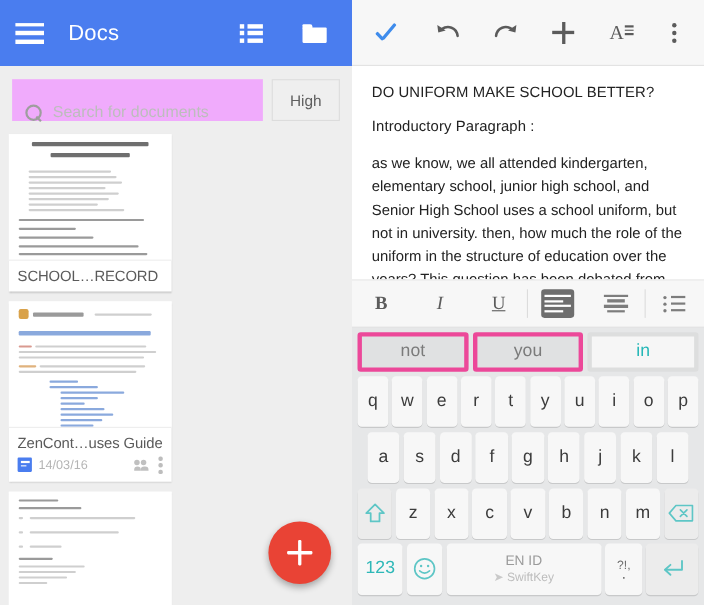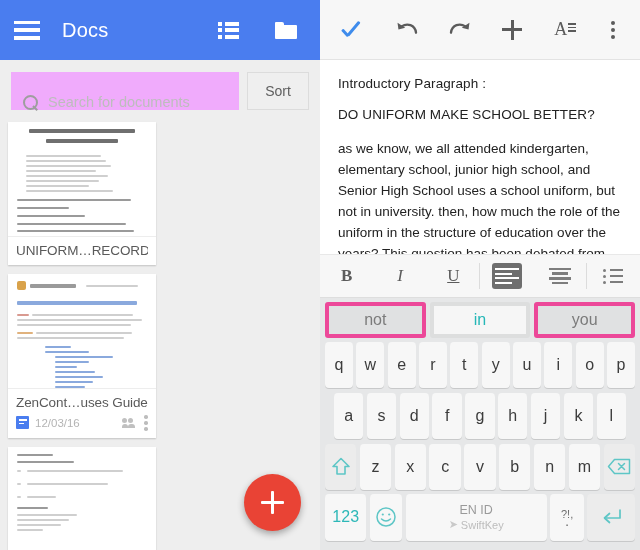--- a/index.html
+++ b/index.html
@@ -202,21 +202,21 @@
       <div class="icon-btn" style="margin-left:18px;">
         <div class="folder-icon"></div>
       </div>
     </div>
 
     <div class="search-row">
       <div class="search-box">
         <div class="search-glyph"></div>
         <input class="search-input" value="" placeholder="Search for documents" style="">
       </div>
-      <div class="sort-btn">Sort</div>
+      <div class="sort-btn">High</div>
     </div>
 
     <div class="grid">
 
       <div class="doc-card">
         <div class="thumb">
           <div class="tc">
               <div class="tl h" style="width:82%"></div>
             </div>
           <div class="tc" style="margin-top:3px;">
@@ -243,21 +243,21 @@
             </div>
           <div style="margin-top:6px;">
               <div class="tl dark" style="width:84%"></div>
             </div>
           <div style="margin-top:5px;">
               <div class="tl dark" style="width:90%"></div>
             </div>
 
         </div>
         <div class="card-foot">
-          <div class="card-title">UNIFORM…RECORD</div>
+          <div class="card-title">SCHOOL…RECORD</div>
         </div>
       </div>
 
       <div class="doc-card">
         <div class="thumb">
           <div style="display:flex;align-items:center;gap:4px;">
             <div style="width:9px;height:9px;background:#d9a24a;border-radius:2px;"></div>
             <div class="tl dark" style="width:46px;height:4px;margin:0;"></div>
             <div class="tl" style="width:52px;height:2px;margin:0 0 0 6px;"></div>
           </div>
@@ -289,21 +289,21 @@
             <div class="tl blue" style="width:48px;margin-left:10px;"></div>
             <div class="tl blue" style="width:38px;margin-left:10px;"></div>
             <div class="tl blue" style="width:30px;margin-left:10px;"></div>
 
           </div>
         </div>
         <div class="card-foot">
           <div class="card-title">ZenCont…uses Guide</div>
           <div class="card-meta">
             <div class="docs-mini"></div>
-            <div class="card-date">12/03/16</div>
+            <div class="card-date">14/03/16</div>
             <div class="meta-sp"></div>
             <div class="people-ic">
               <div class="h1"></div>
                 <div class="h2"></div>
                 <div class="b1"></div>
                 <div class="b2"></div>
             </div>
             <div class="kebab">
                 <b></b>
                 <b></b>
@@ -386,22 +386,22 @@
       <div class="eb-item" style="width:34px;">
         <div class="dots-v">
             <b></b>
             <b></b>
             <b></b>
           </div>
       </div>
     </div>
 
     <div class="doc-body">
+      <div class="doc-h">DO UNIFORM MAKE SCHOOL BETTER?</div>
       <div class="doc-h">Introductory Paragraph :</div>
-      <div class="doc-h">DO UNIFORM MAKE SCHOOL BETTER?</div>
       <div class="doc-p">as we know, we all attended kindergarten, elementary school, junior high school, and Senior High School uses a school uniform, but not in university. then, how much the role of the uniform in the structure of education over the years? This question has been debated from all</div>
     </div>
 
     <div class="format-bar">
       <div class="fb-btn">
         <span class="fb-txt" style="font-weight:bold;font-family:'Liberation Serif',serif;">B</span>
       </div>
       <div class="fb-btn">
         <span class="fb-txt" style="font-style:italic;font-family:'Liberation Serif',serif;">I</span>
       </div>
@@ -441,22 +441,22 @@
               <i></i>
             </div>
         </div>
       </div>
     </div>
 
     <div class="kb">
 
       <div class="sugg-row">
         <div class="sugg">not</div>
+        <div class="sugg">you</div>
         <div class="sugg active">in</div>
-        <div class="sugg">you</div>
       </div>
 
       <div class="krow">
         <div class="key">q</div>
         <div class="key">w</div>
         <div class="key">e</div>
         <div class="key">r</div>
         <div class="key">t</div>
         <div class="key">y</div>
         <div class="key">u</div>

